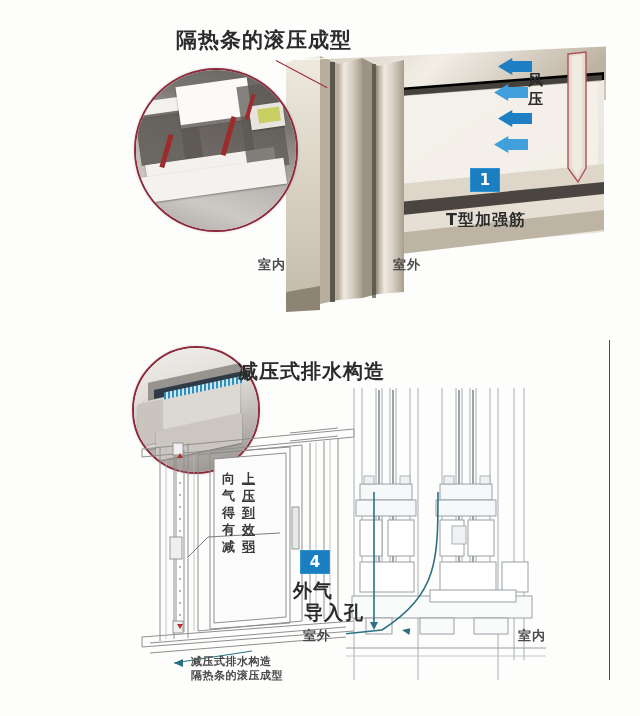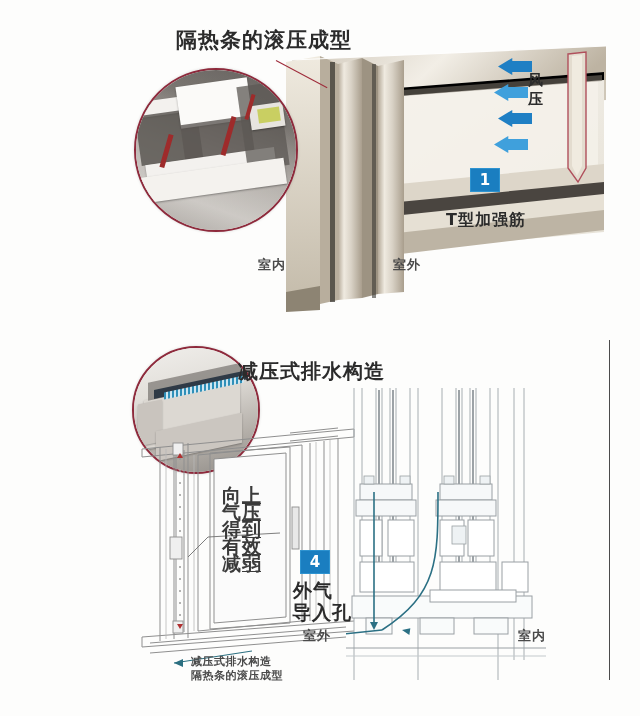--- a/index.html
+++ b/index.html
@@ -82,21 +82,21 @@
   .i2-slot{position:absolute;background:#2f3a46;}
   .i2-teeth{position:absolute;background:
      repeating-linear-gradient(90deg,#2f8fb8 0 2px,#cfe6f0 2px 4px);}
 
   #title2{left:238px;top:360px;font-size:20px;}
 
   
   #iso{left:140px;top:95px;width:230px;height:250px;}
 
   #vtext{left:214px;top:470px;width:44px;height:92px;}
-  .vcol{position:absolute;top:17px;width:16px;font-size:19px;line-height:17px;
+  .vcol{position:absolute;top:0;width:16px;font-size:13px;line-height:17px;
         font-family:"DejaVu Sans","Liberation Sans",sans-serif;
         color:#3a3a3a;font-weight:700;text-align:left;}
   #vcolB{right:0;text-decoration:underline;}
   #vcolA{right:20px;}
 
   #badge4{left:300px;top:550px;width:30px;height:24px;line-height:24px;font-size:15px;}
   #lbl4a{left:293px;top:578px;font-size:19px;}
   #lbl4b{left:293px;top:600px;font-size:19px;}
 
   #out2{left:303px;top:627px;}
@@ -385,21 +385,21 @@
           <path d="M92,112 C92,180 92,214 36,250"></path>
           <path d="M36,250 L-40,258"></path>
         </g>
         <path d="M28,250 l-4,-8 h8 z" fill="#2b7084"></path>
         <path d="M62,250 l8,-3 v7 z" fill="#2b7084" transform="translate(-6,0) rotate(8 62 250)"></path>
       </svg>
     </div>
 
     <div class="abs badge" id="badge4" style="left:300px;top:220px;">4</div>
     <div class="abs cnlabel" id="lbl4a" style="left:293px;top:248px;">外气</div>
-    <div class="abs cnlabel" id="lbl4b" style="left:292px;top:270px;">导入孔</div>
+    <div class="abs cnlabel" id="lbl4b" style="left:304px;top:270px;">导入孔</div>
 
     <div class="abs smalllabel" id="out2" style="left:303px;top:297px;">室外</div>
     <div class="abs smalllabel" id="in2" style="left:518px;top:297px;">室内</div>
 
     <div class="abs" id="caption" style="left:191px;top:325px;">
       <div>减压式排水构造</div>
       <div>隔热条的滚压成型</div>
     </div>
   </div>
 

